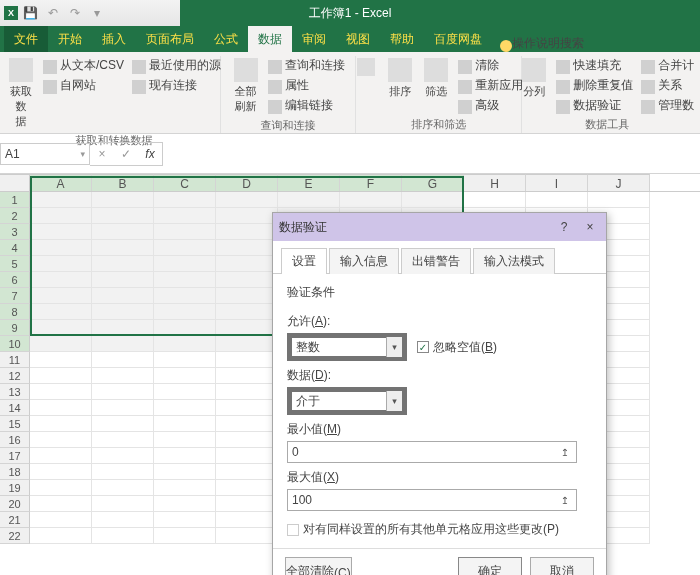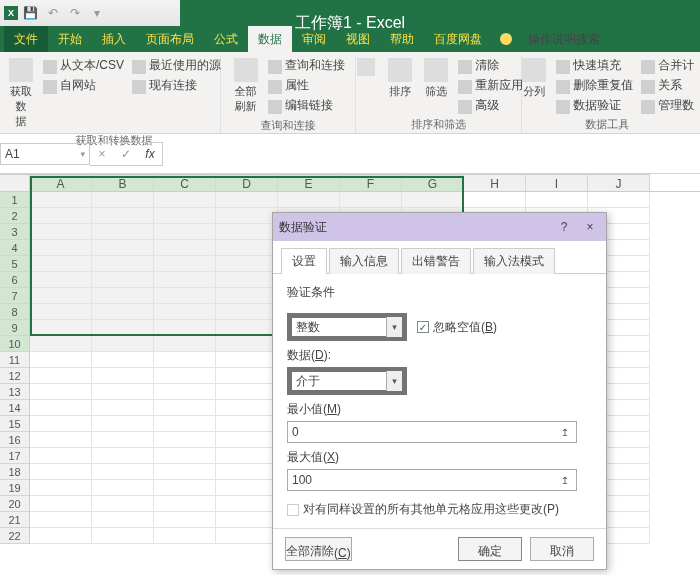--- a/index.html
+++ b/index.html
@@ -2,25 +2,25 @@
 <html><head>
 <meta charset="utf-8">
 <style>
 *{box-sizing:border-box;margin:0;padding:0;font-family:"Microsoft YaHei","Segoe UI",sans-serif;font-size:12px;color:#444}
 body{background:#fff;width:700px;height:575px;overflow:hidden;position:relative}
 .titlebar{height:26px;background:linear-gradient(#f3f3f3,#e6e6e6);display:flex;align-items:center;position:relative}
 .title-left{display:flex;align-items:center;gap:4px;padding-left:4px}
 .excel-icon{width:14px;height:14px;background:#217346;color:#fff;text-align:center;line-height:14px;font-size:9px;font-weight:bold}
 .qat-btn{width:18px;height:18px;color:#999;display:flex;align-items:center;justify-content:center;cursor:pointer}
 .title-green{position:absolute;right:0;top:0;left:180px;height:26px;background:#217346}
-.title-text{position:absolute;left:50%;transform:translateX(-50%);color:#fff;font-size:16px;top:13px}
+.title-text{position:absolute;left:50%;transform:translateX(-50%);color:#fff;font-size:12px;top:5px}
 .ribbon-tabs{height:26px;background:#217346;display:flex;align-items:stretch;padding-left:4px}
 .rtab{padding:0 10px;color:#fde047;display:flex;align-items:center;cursor:pointer}
 .rtab.active{background:#f3f2f1;color:#217346}
-.tell-me{display:flex;align-items:center;gap:16px;padding:0 8px;color:#fff}
+.tell-me{display:flex;align-items:flex-end;gap:0;padding:0 8px;color:#fff}
 .bulb{width:12px;height:12px;border-radius:50%;background:#ffd966}
 .ribbon{height:82px;background:#f3f2f1;border-bottom:1px solid #d4d4d4;display:flex;padding:4px 8px 0}
 .rgroup{display:flex;flex-direction:column;align-items:center;border-right:1px solid #e1e1e1;padding:0 8px;min-width:0}
 .rgroup-body{flex:1;display:flex;gap:4px;align-items:flex-start}
 .rgroup-label{font-size:11px;color:#666;padding:2px 0}
 .rbtn{display:flex;flex-direction:column;align-items:center;padding:2px 4px;cursor:pointer;text-align:center}
 .rbtn .ico{width:24px;height:24px;background:#ddd;margin-bottom:2px}
 .rbtn-sm{display:flex;align-items:flex-end;gap:3px;padding:1px 2px;cursor:pointer;white-space:nowrap;font-size:11px;color:#555}
 .ico-sm{width:14px;height:14px;background:#d0d0d0}
 .vcol{display:flex;flex-direction:column;gap:1px}
@@ -554,20 +554,21 @@
     </div>
   </div>
   <div class="dlg-tabs">
     <div class="dtab active">设置</div>
     <div class="dtab">输入信息</div>
     <div class="dtab">出错警告</div>
     <div class="dtab">输入法模式</div>
   </div>
   <div class="dlg-body">
     <div class="sect-label">验证条件</div>
+    <div class="field-label"><span>允许</span>(<span class="u">A</span>):</div>
     <div class="selwrap">
       <div class="selbox">
           <span>整数</span>
           <span class="drop">▾</span>
         </div>
       <label class="chk">
           <span class="chkbox">✓</span>
           <span><span>忽略空值</span>(<span class="u">B</span>)</span>
         </label>
     </div>

